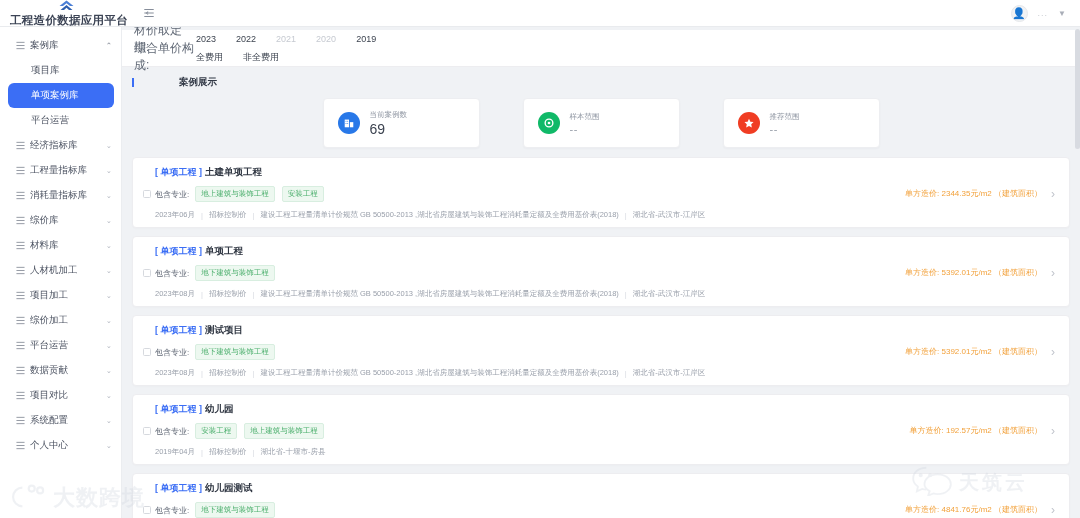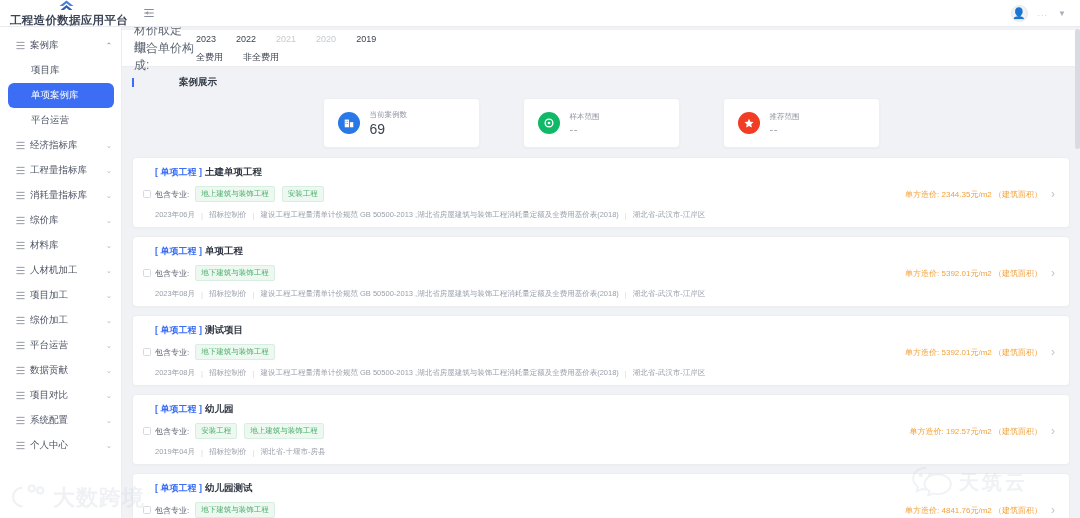--- a/index.html
+++ b/index.html
@@ -106,21 +106,21 @@
   .case-mid-row { display:flex; align-items:center; padding:7px 14px 0 10px; }
   .chk {
     width:8px;height:8px;border:1px solid #d6d9de;border-radius:1.5px;background:#fff;
     flex:0 0 auto; margin-right:4px; cursor:pointer;
   }
   .mid-label { font-size:8px; color:#636a77; margin-right:6px; white-space:nowrap; }
   .prof-tag {
     font-size:7.5px; color:#4caf6d; background:#edf8f0; border:1px solid #d8eee0;
     border-radius:2px; padding:2px 5px; margin-right:7px; white-space:nowrap;
   }
-  .price-wrap { margin-left:auto; display:flex; align-items:center; gap:9px; }
+  .price-wrap { margin-left:auto; display:flex; align-items:flex-start; gap:9px; }
   .price-text { font-size:8px; color:#f2a13b; white-space:nowrap; }
   .chev-r { font-size:12px; color:#c0c4cc; line-height:1; }
   .case-meta-row { display:flex; align-items:center; padding:8px 14px 0 22px; }
   .meta-text { font-size:7.5px; color:#9aa0ab; white-space:nowrap; }
   .meta-sep { color:#d7dae0; margin:0 6px; font-size:7.5px; }
 
   
   .wm { position:absolute; pointer-events:none; opacity:.30; z-index:30; }
   .wm-left { left:8px; bottom:4px; display:flex; align-items:center; gap:5px; }
   .wm-left-txt { font-size:22px; font-weight:bold; color:#cdd3dd; letter-spacing:1px; }

